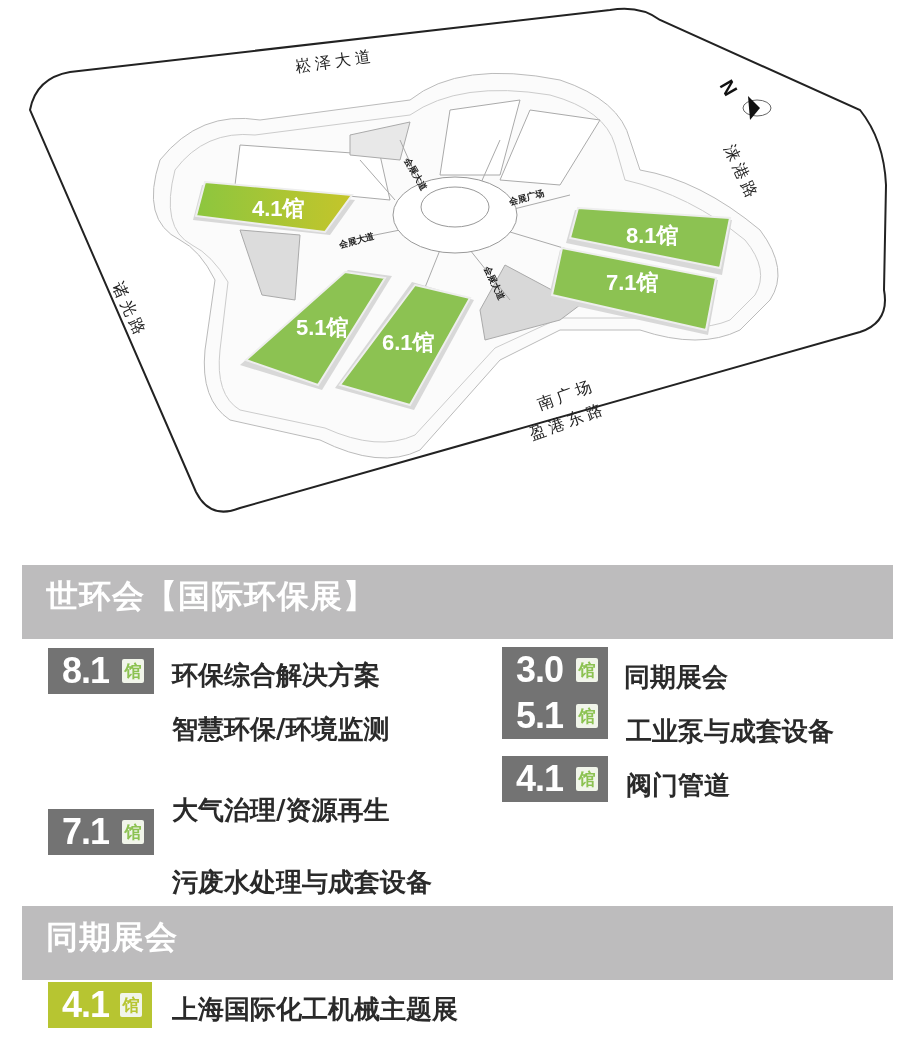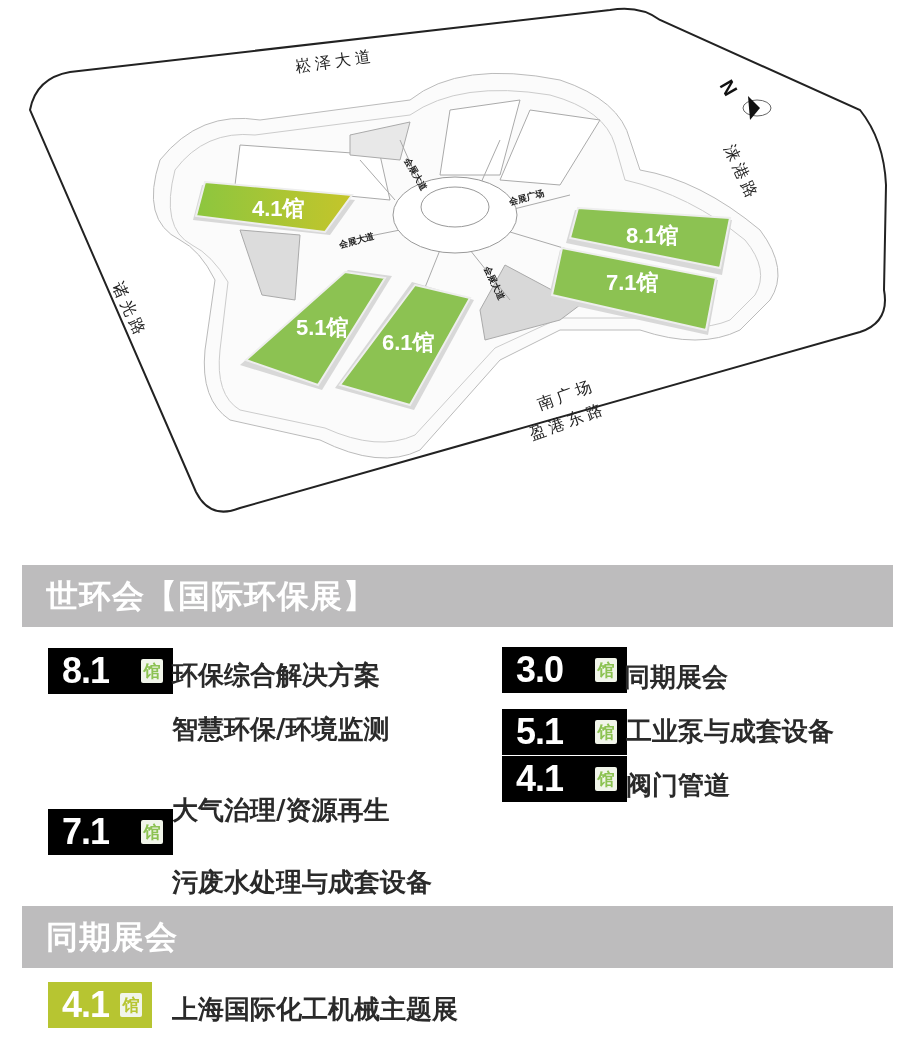--- a/index.html
+++ b/index.html
@@ -1,23 +1,23 @@
 <!DOCTYPE html>
 <html><head>
 <meta charset="utf-8">
 <style>
   html, body { margin: 0; padding: 0; background: #ffffff; }
   body { width: 924px; height: 1046px; position: relative; overflow: hidden; font-family: "DejaVu Sans", sans-serif; }
   #map { position: absolute; left: 0; top: 0; width: 924px; height: 540px; }
   .road-label { font-family: "DejaVu Sans", sans-serif; font-size: 16px; fill: #222; letter-spacing: 4px; }
   .hall-label { font-family: "Liberation Sans", sans-serif; font-weight: bold; font-size: 22px; fill: #ffffff; }
   .small-road { font-family: "DejaVu Sans", sans-serif; font-size: 9px; fill: #222; font-weight: bold; }
-  .section-bar { position: absolute; left: 22px; width: 871px; height: 62px; background: #bdbcbd; }
+  .section-bar { position: absolute; left: 22px; width: 871px; height: 74px; background: #bdbcbd; }
   .section-bar span { position: absolute; left: 24px; top: 10px; color: #ffffff; font-size: 32px; font-weight: bold; font-family: "DejaVu Sans", sans-serif; letter-spacing: 1px; }
-  .badge { position: absolute; width: 125px; height: 46px; background: #000000; color: #fff; }
+  .badge { position: absolute; width: 106px; height: 46px; background: #737373; color: #fff; }
   .badge.yellow { background: #b7c531; }
   .badge .num { position: absolute; left: 14px; top: 2px; font-family: "Liberation Sans", sans-serif; font-weight: bold; font-size: 36px; letter-spacing: -1px; }
   .badge .hall { position: absolute; right: 10px; top: 11px; width: 22px; height: 24px; background: #f1f5ea; border-radius: 2px; font-size: 17px; line-height: 24px; text-align: center; color: #8cc252; font-weight: bold; }
   .badge.yellow .hall { color: #b7c531; }
   .item-text { position: absolute; font-size: 26px; font-weight: bold; color: #2a2a2a; font-family: "DejaVu Sans", sans-serif; white-space: nowrap; }
 </style>
 </head>
 <body>
 
 <svg id="map" viewBox="0 0 924 540" xmlns="http://www.w3.org/2000/svg">
@@ -116,21 +116,21 @@
   <span class="hall">馆</span>
 </div>
 <div class="item-text" style="left:172px; top:865px;">污废水处理与成套设备</div>
 
 <div class="badge" style="left:502px; top:647px;">
   <span class="num">3.0</span>
   <span class="hall">馆</span>
 </div>
 <div class="item-text" style="left:624px; top:660px;">同期展会</div>
 
-<div class="badge" style="left:502px; top:709px;">
+<div class="badge" style="left:502px; top:693px;">
   <span class="num">5.1</span>
   <span class="hall">馆</span>
 </div>
 <div class="item-text" style="left:626px; top:714px;text-align:right;">工业泵与成套设备</div>
 
 <div class="badge" style="left:502px; top:756px;">
   <span class="num">4.1</span>
   <span class="hall">馆</span>
 </div>
 <div class="item-text" style="left:626px; top:768px;">阀门管道</div>

